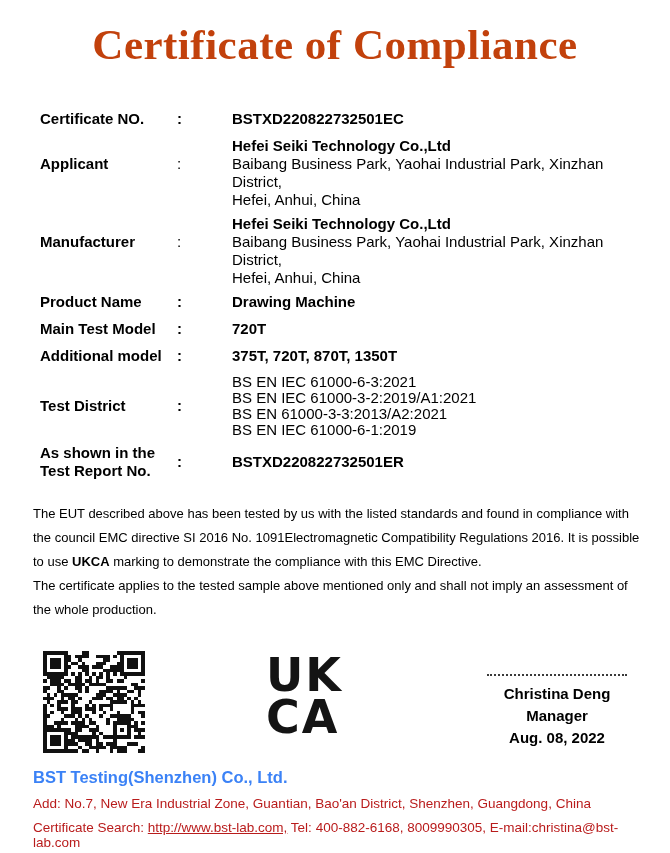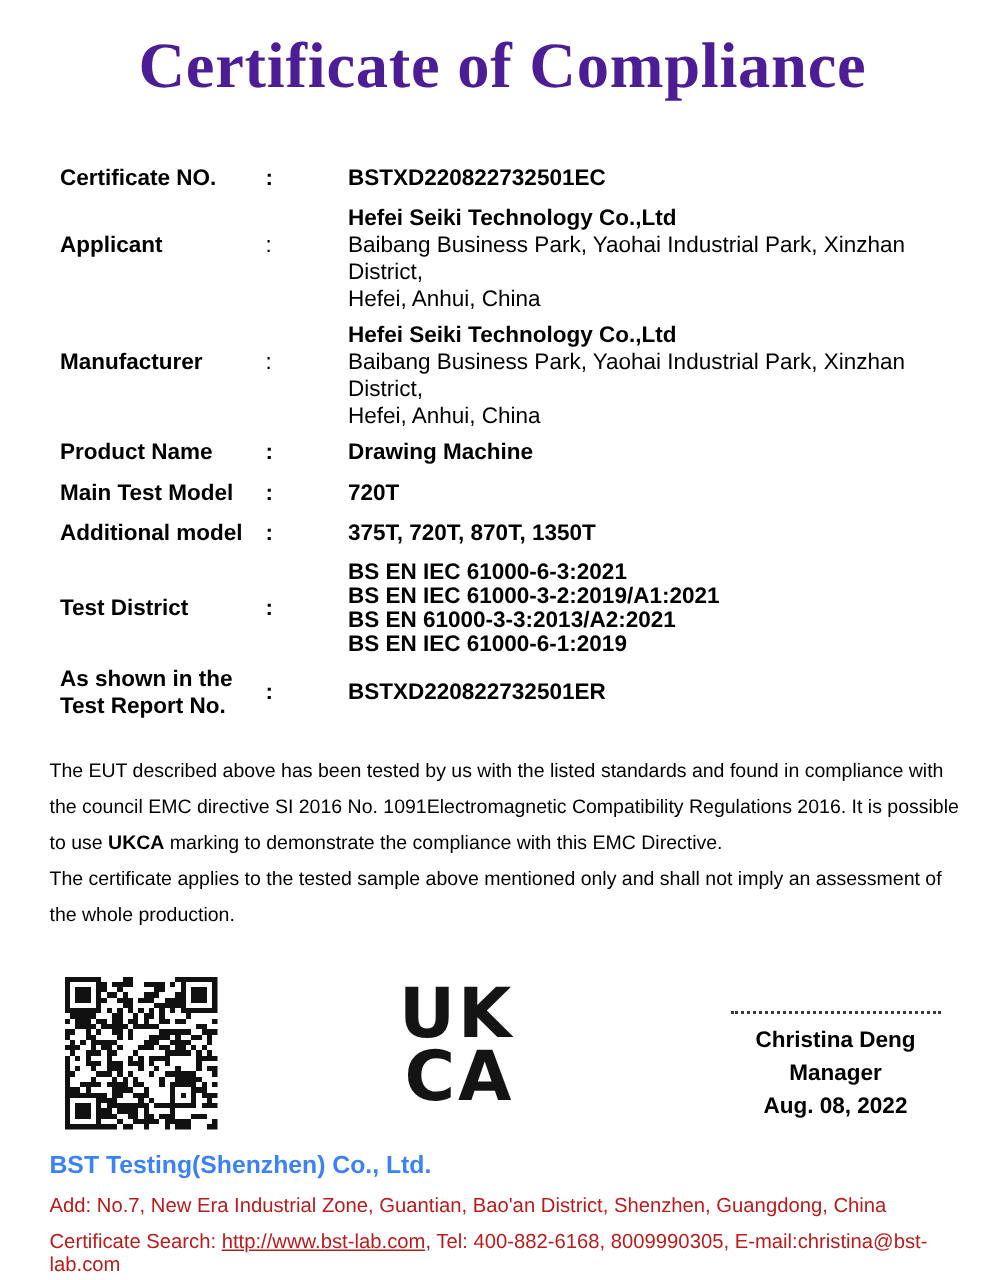--- a/index.html
+++ b/index.html
@@ -4,49 +4,49 @@
 <style>
   * { margin:0; padding:0; box-sizing:border-box; }
   html,body { background:#ffffff; }
   body {
     width:670px; height:853px; position:relative; overflow:hidden;
     font-family:"Liberation Sans", sans-serif; color:#000;
   }
   .title {
     margin-top:20px; text-align:center;
     font-family:"Liberation Serif", serif; font-weight:bold;
-    font-size:43px; color:#4c1d95; letter-spacing:0.5px;
+    font-size:43px; color:#c2410c; letter-spacing:0.5px;
   }
   .fields { margin:41px 28px 0 40px; }
   .frow {
     display:grid; grid-template-columns:137px 21px 1fr;
     font-size:15px; margin-bottom:9px;
   }
   .frow .lbl { font-weight:bold; line-height:18px; }
   .frow .col { line-height:18px; }
   .frow .val { line-height:18px;margin-left:34px; }
   .bold { font-weight:bold; }
   .addr-row { margin-bottom:6px; }
   .addr-row .lbl, .addr-row .col { padding-top:18px; }
   .addr-row .val div { line-height:18px; }
   .ts-row { margin-bottom:6px; }
   .ts-row .lbl, .ts-row .col { align-self:center; }
-  .ts-row .val div { line-height:16px; font-weight:bold; }
+  .ts-row .val div { line-height:16px; font-weight:normal; }
   .rep-row .col, .rep-row .val { align-self:center; font-weight:bold; }
   .statement {
     margin:22px 25px 0 33px; width:614px;
     font-size:13px; line-height:24px;
   }
   .stamp-row { display:flex; align-items:flex-start; margin:26px 28px 0 43px; }
   .qr { width:102px; height:102px; margin-top:3px; }
   .ukca {
     margin-left:121px; margin-top:6px;
     font-family:"DejaVu Sans", sans-serif; font-weight:bold;
     font-size:46px; line-height:42px; letter-spacing:2px; color:#141414;
-    text-align:right;
+    text-align:left;
   }
   .sig { margin-left:auto; width:170px; text-align:center; padding-top:26px; }
   .sig-line { width:140px; margin:0 auto 7px auto; border-bottom:2px dotted #3a3a3a; height:2px; }
   .sig .sig-text { font-weight:bold; font-size:15px; line-height:22px; }
   .footer { position:absolute; left:33px; top:768px; right:15px; }
   .footer-company { color:#3b82f6; font-weight:bold; font-size:16.5px; }
   .footer-line { color:#b91c1c; font-size:13.5px; margin-top:9px; }
   .footer-link { text-decoration:underline; cursor:pointer; }
 </style>
 </head>

